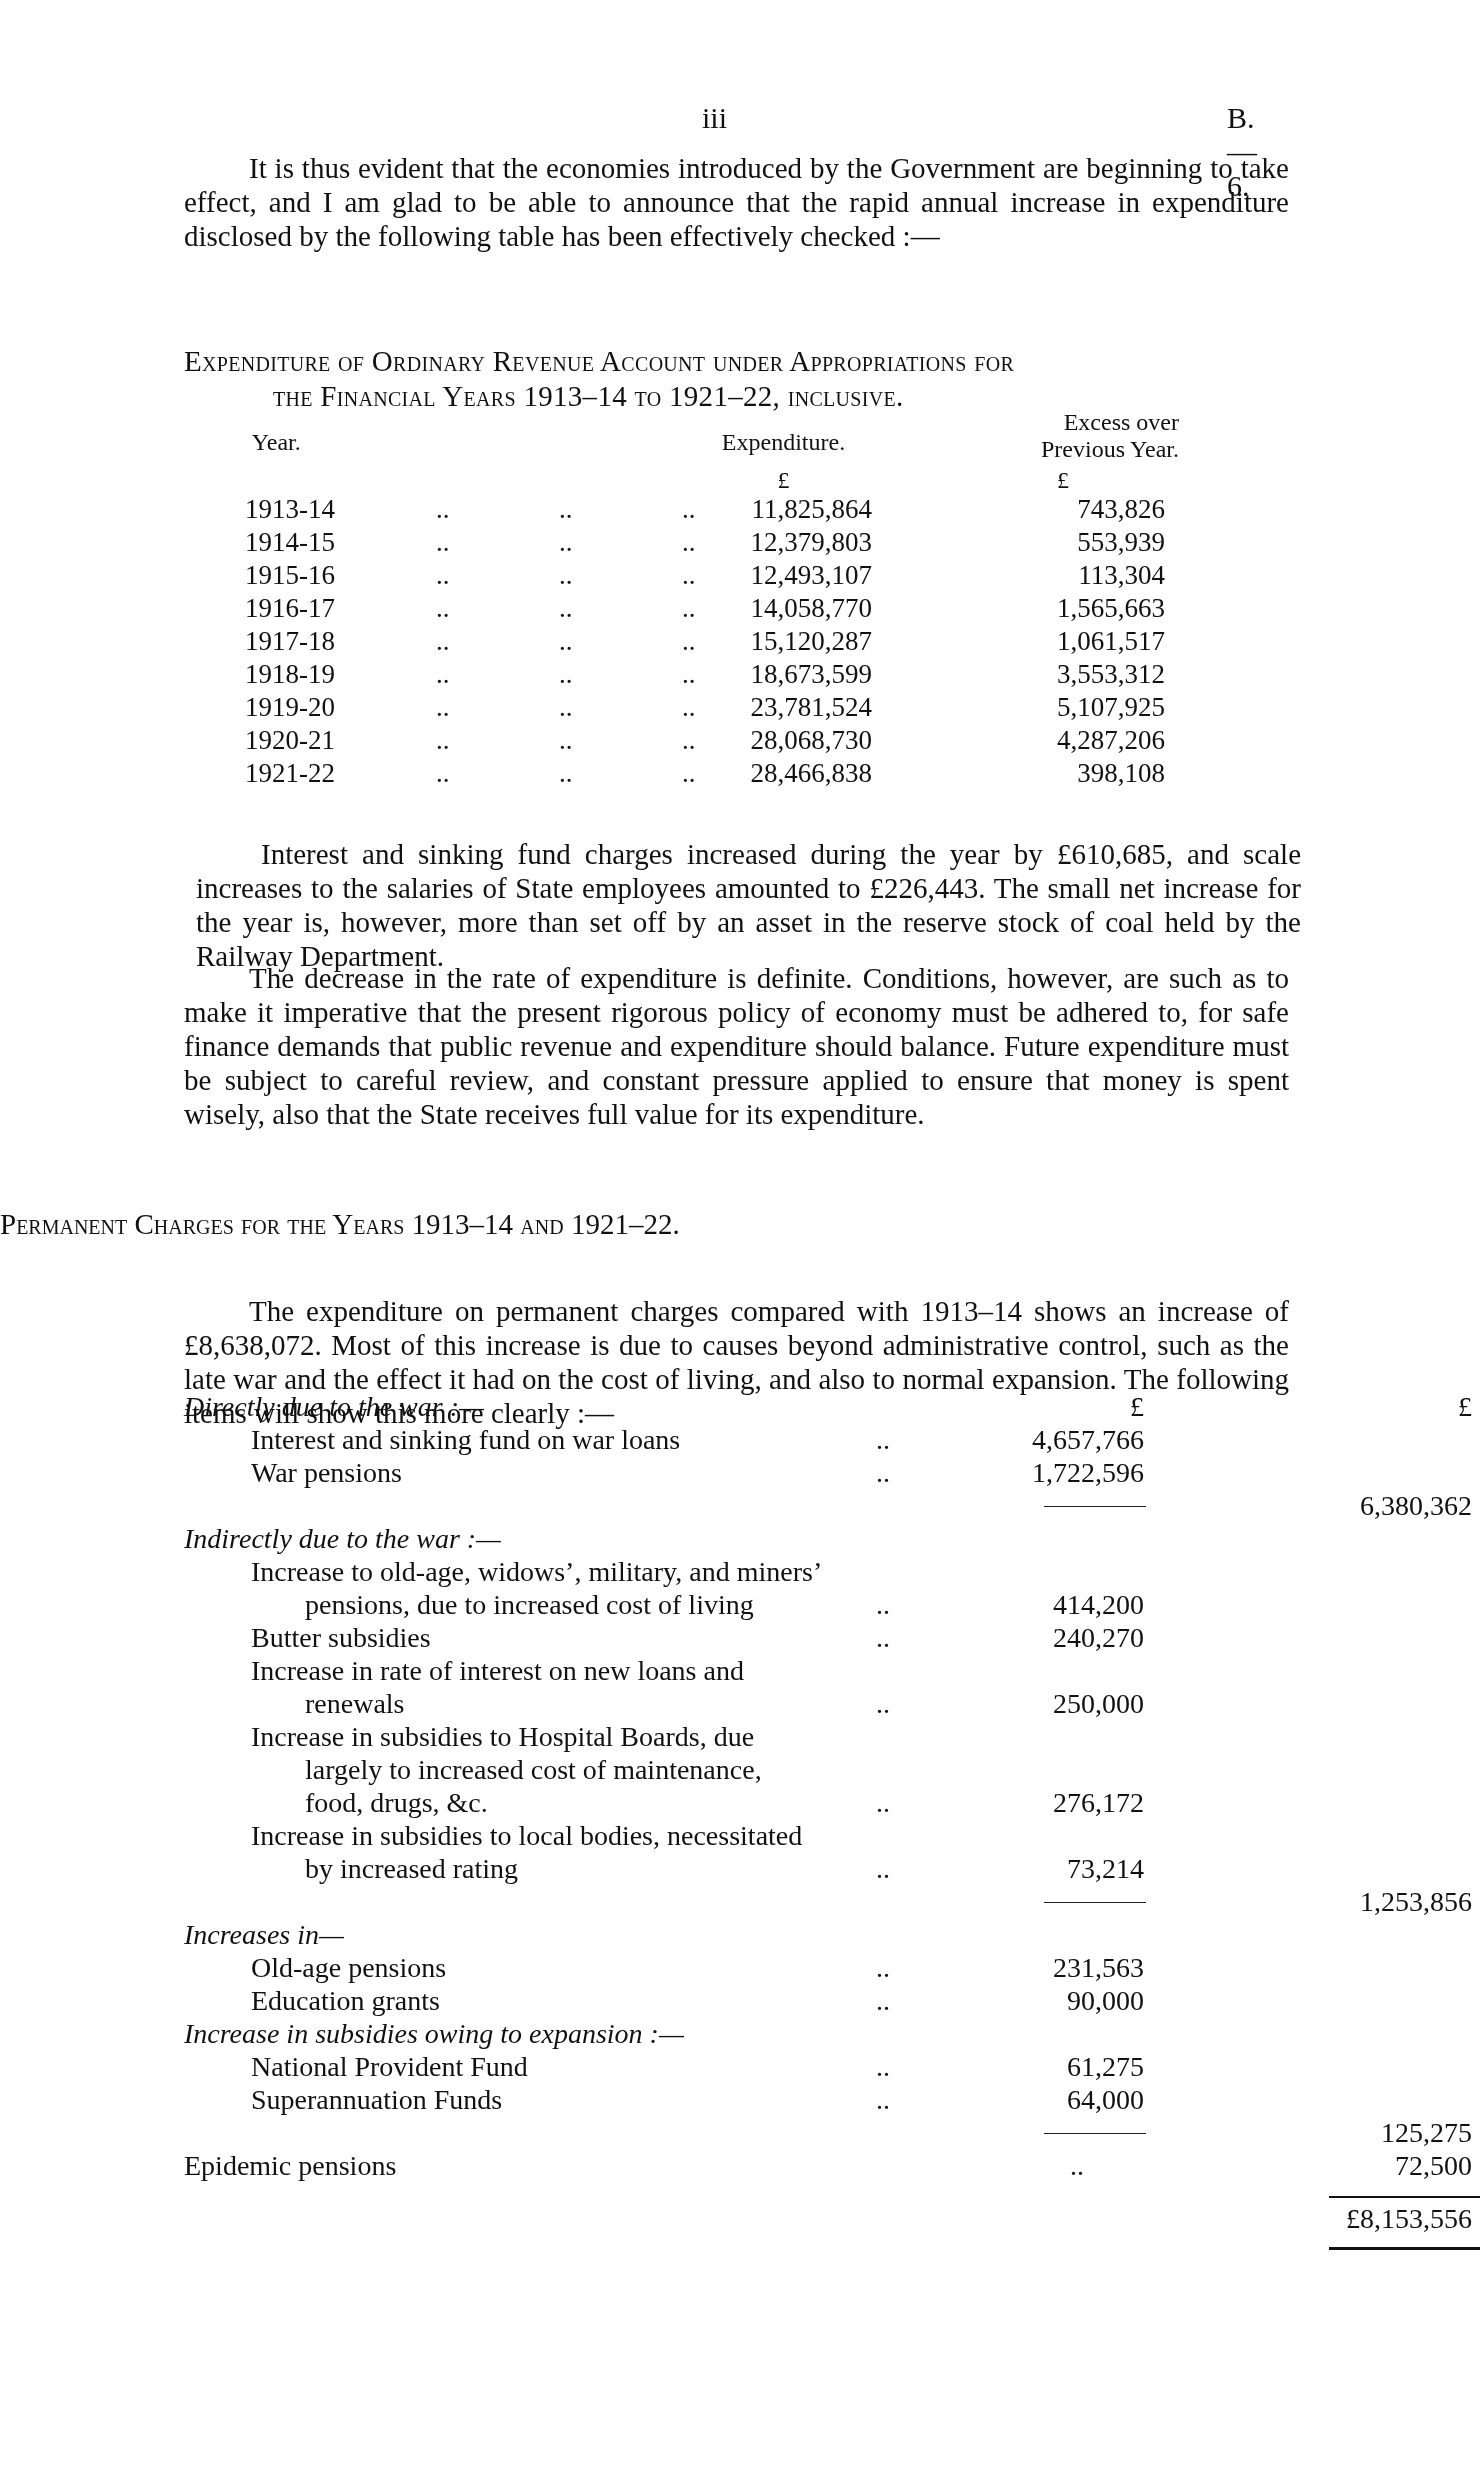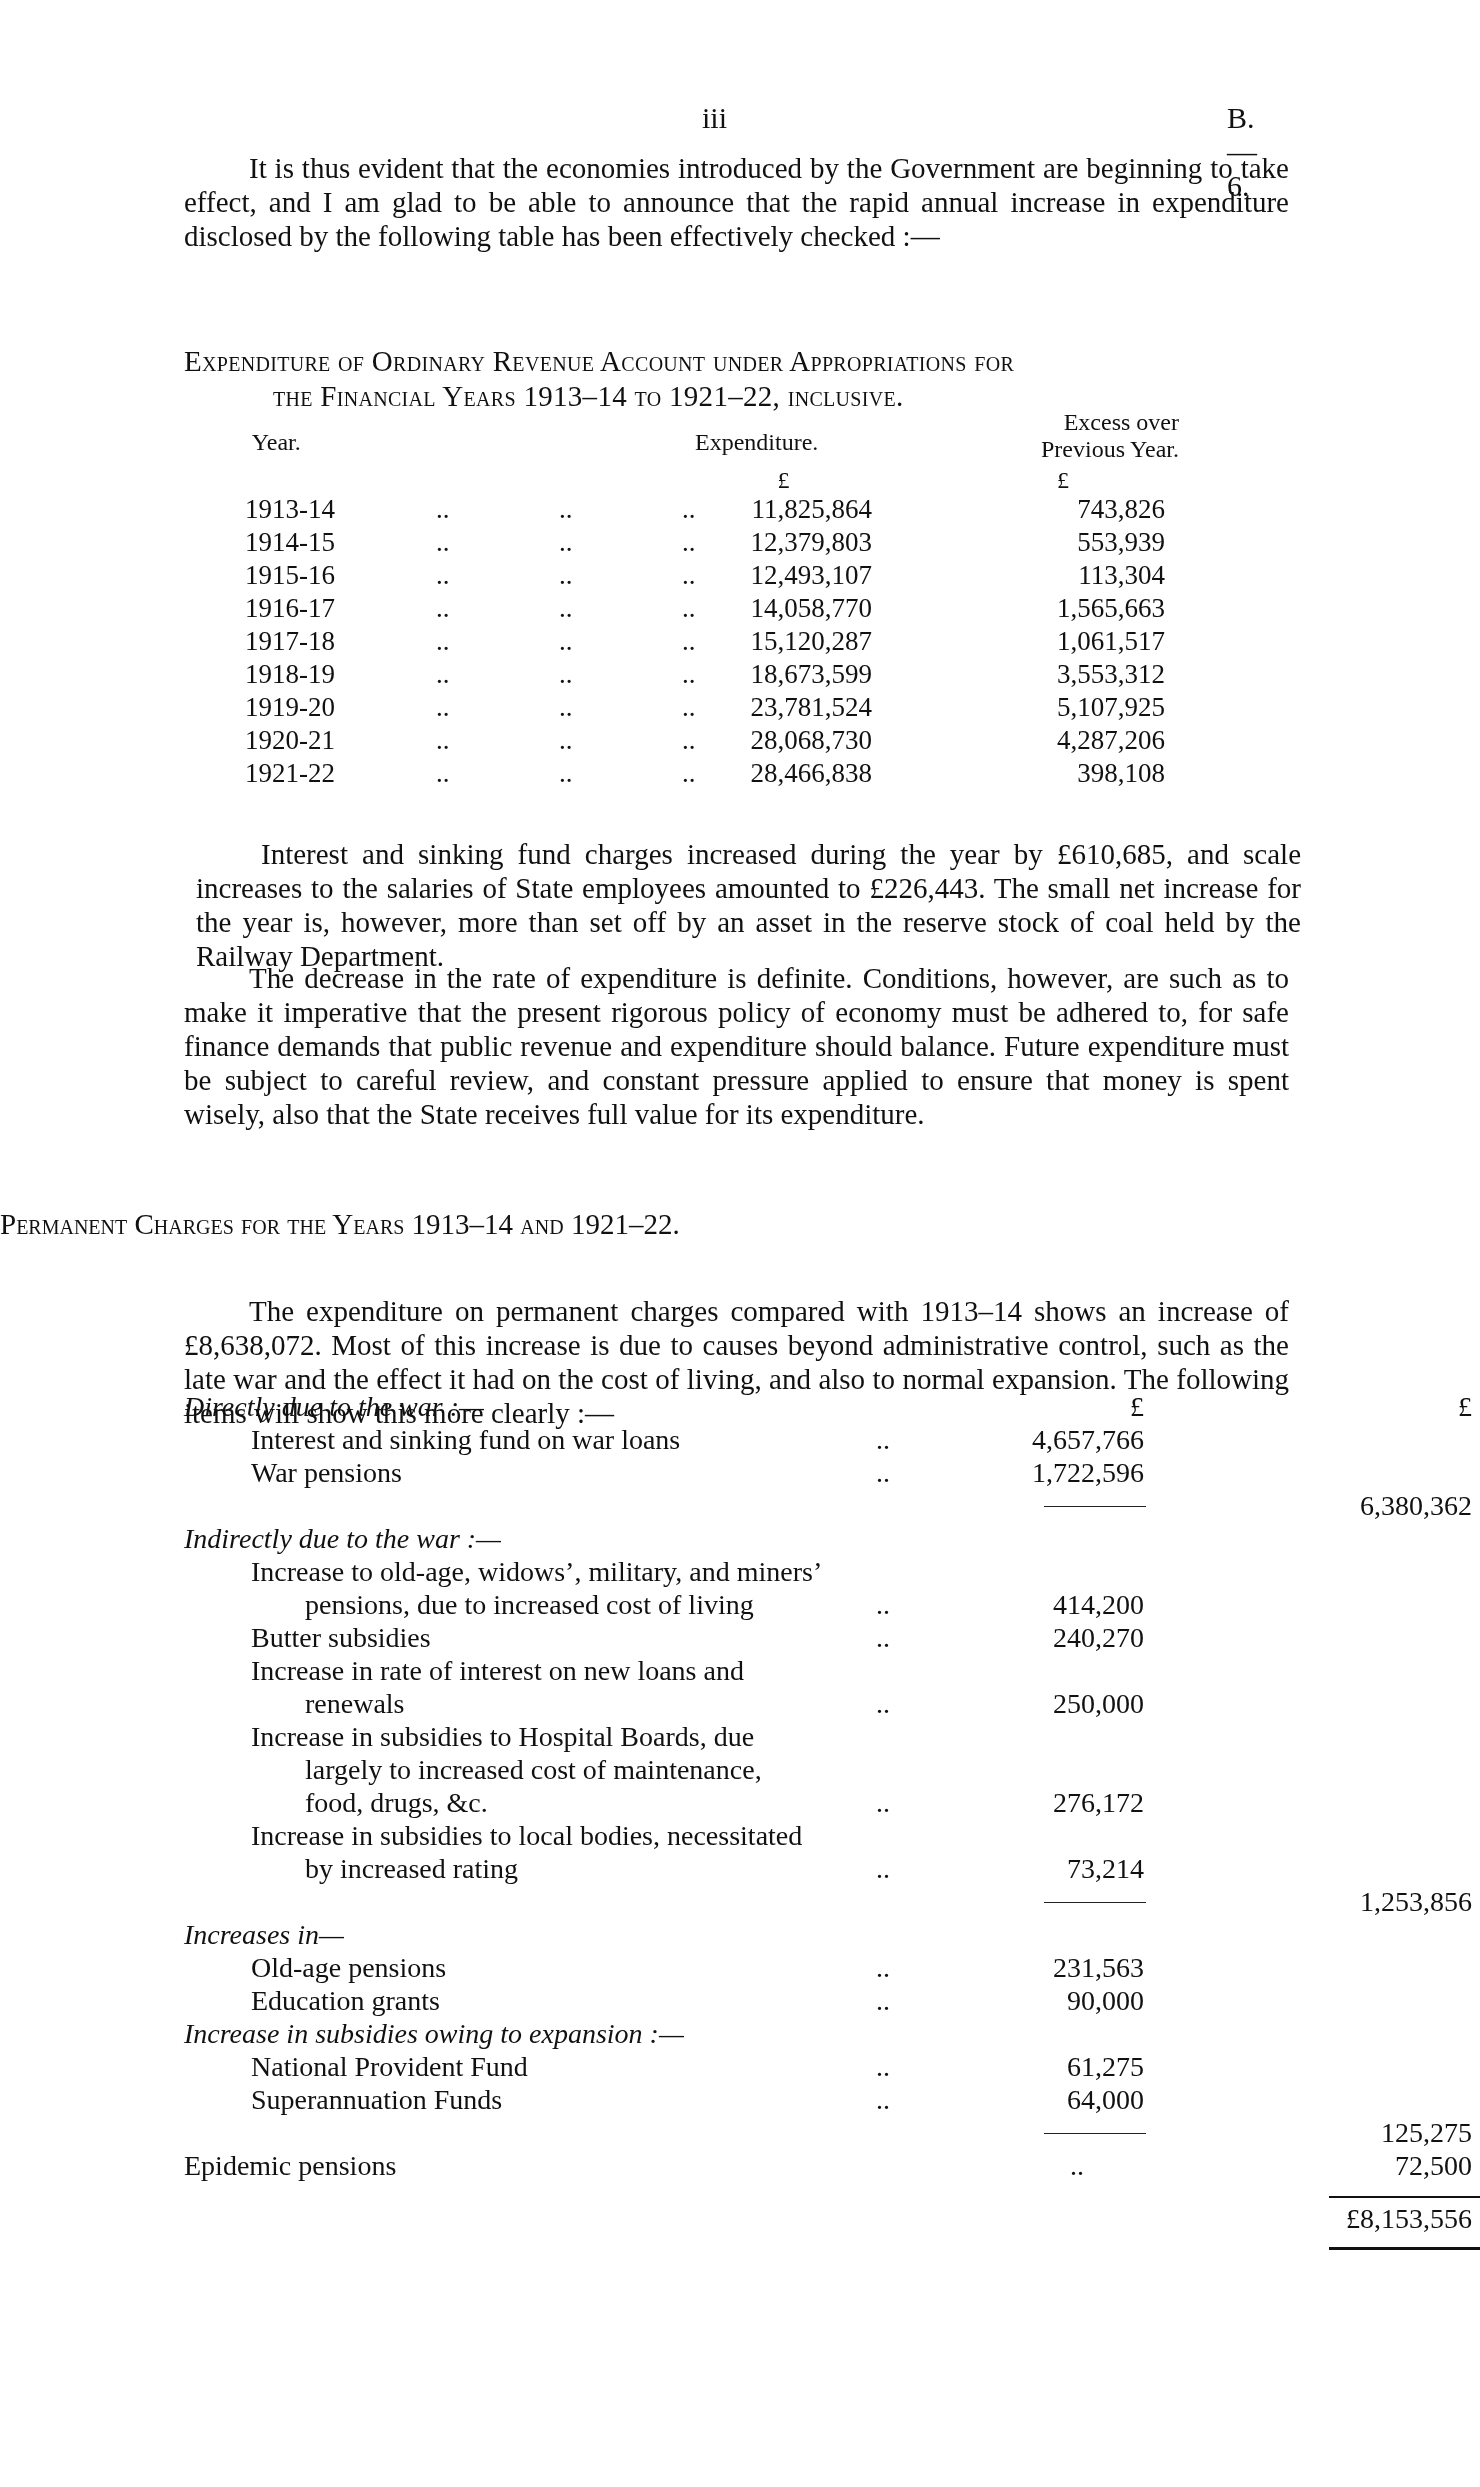--- a/index.html
+++ b/index.html
@@ -21,21 +21,21 @@
     font-variant: small-caps; font-size: 29px; line-height: 35px;
     letter-spacing: 0.3px;
   }
   .title .l2 { display: block; padding-left: 89px; }
   .sec-title { position: absolute; left: 0; width: 1481px; text-align: left; font-variant: small-caps; font-size: 29px; }
 
   
   .exp-table { position: absolute; left: 245px; top: 409px; width: 1022px; }
   .exp-head { position: relative; height: 85px; font-size: 24px; }
   .exp-head .h-year { position: absolute; left: 6.8px; top: 20.4px; }
-  .exp-head .h-exp { position: absolute; left: 450px; top: 20.4px; width: 177px; text-align: left; }
+  .exp-head .h-exp { position: absolute; left: 450px; top: 20.4px; width: 177px; text-align: center; }
   .exp-head .h-exc { position: absolute; left: 702px; top: 0; width: 232px; text-align: right; line-height: 27px; }
   .exp-head .u1 { position: absolute; left: 450px; top: 58px; width: 177px; text-align: center; }
   .exp-head .u2 { position: absolute; left: 702px; top: 58px; width: 232px; text-align: center; }
   .exp-row { position: relative; height: 33px; font-size: 27px; }
   .exp-row .yr { position: absolute; left: 0; }
   .exp-row .dots { position: absolute; left: 191px; letter-spacing: 0; }
   .exp-row .dots span { display: inline-block; width: 123px; }
   .exp-row .ex { position: absolute; left: 382px; width: 245px; text-align: right; }
   .exp-row .xc { position: absolute; left: 702px; width: 218px; text-align: right; }
 

